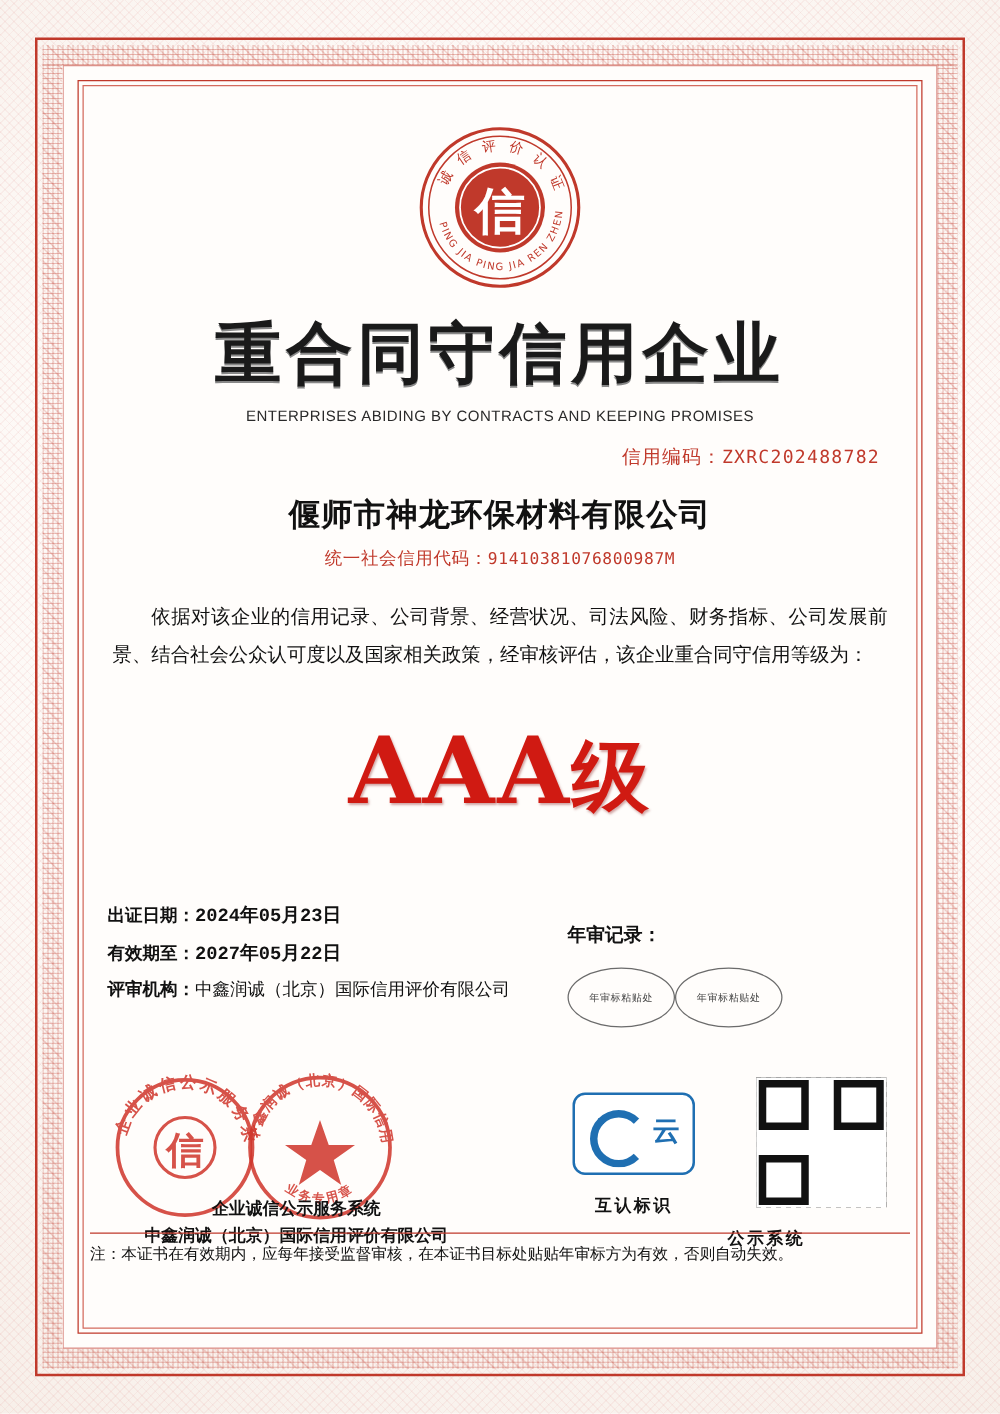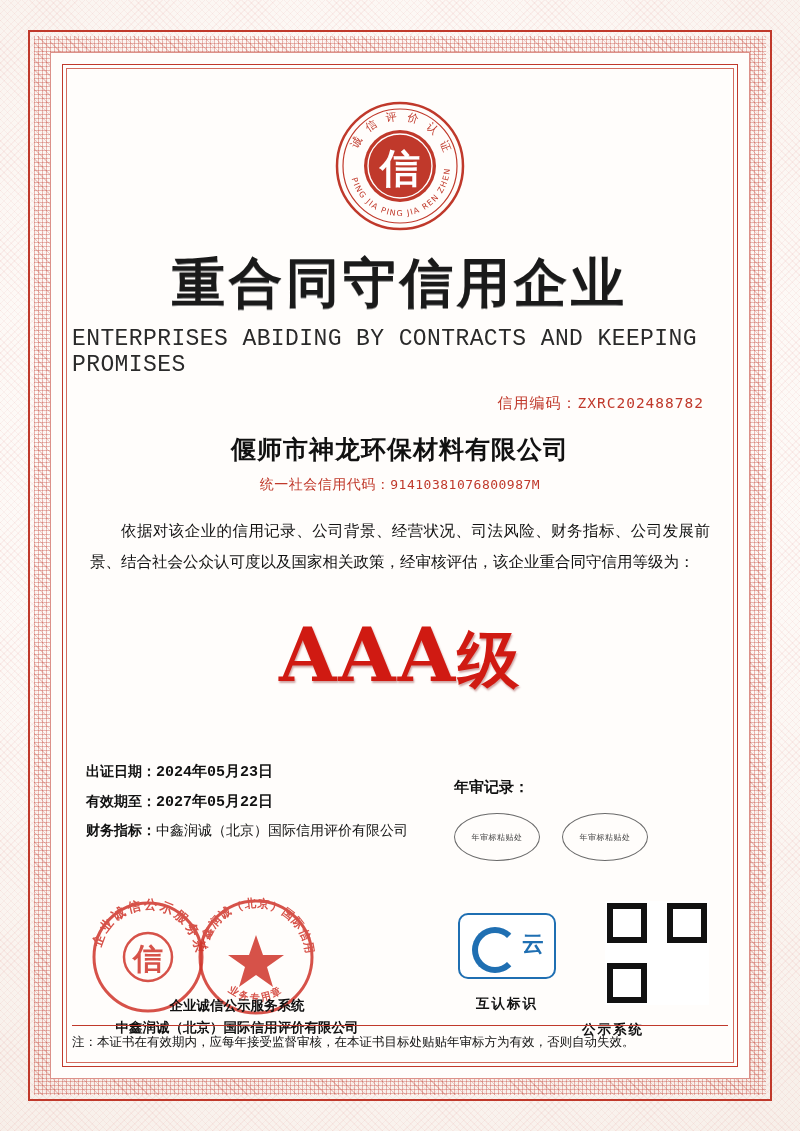--- a/index.html
+++ b/index.html
@@ -62,22 +62,23 @@
     text-align:center;
     font-family:"DejaVu Sans", sans-serif;
     font-weight:bold;
     font-size:53px;
     letter-spacing:4px;
     color:#1a1a1a;
     margin-top:16px;
     text-shadow:0 1px 0 #888;
   }
   .title-en{
-    font-family:Liberation Mono, monospace;
-    font-size:23px;
+    text-align:center;
+    font-family:Liberation Sans, sans-serif;
+    font-size:12px;
     letter-spacing:.4px;
     color:#2a2a2a;
     margin-top:6px;
   }
   .credit-no{
     text-align:right;
     margin-top:16px;
     padding-right:24px;
     font-family:"DejaVu Sans", sans-serif;
     font-size:15px;
@@ -141,21 +142,21 @@
   .info-line .url{font-family:"DejaVu Serif", serif;font-weight:bold;}
   .info-right{flex:1;padding-left:10px;}
   .annual-label{
     font-family:"DejaVu Sans", sans-serif;
     font-weight:bold;
     font-size:15px;
     color:#111;
     margin-bottom:16px;
     margin-top:16px;
   }
-  .stamp-slots{display:flex;gap:22px;}
+  .stamp-slots{display:flex;}
   .slot{
     width:84px;height:46px;
     border:1px solid #6b6b6b;
     border-radius:50%;
     display:flex;align-items:center;justify-content:center;
     font-family:"DejaVu Sans", sans-serif;
     font-size:8px;color:#444;
     letter-spacing:.5px;
   }
   
@@ -292,21 +293,21 @@
 
     <div class="info-row">
       <div class="info-left">
         <div class="info-line">
           <b>出证日期：</b><span class="v">2024年05月23日</span>
         </div>
         <div class="info-line">
           <b>有效期至：</b><span class="v">2027年05月22日</span>
         </div>
         <div class="info-line">
-          <b>财务指标：</b><span>中鑫润诚（北京）国际信用评价有限公司</span>
+          <b>评审机构：</b><span>中鑫润诚（北京）国际信用评价有限公司</span>
         </div>
       </div>
       <div class="info-right">
         <div class="annual-label">年审记录：</div>
         <div class="stamp-slots">
           <div class="slot">年审标粘贴处</div>
           <div class="slot">年审标粘贴处</div>
         </div>
       </div>
     </div>

